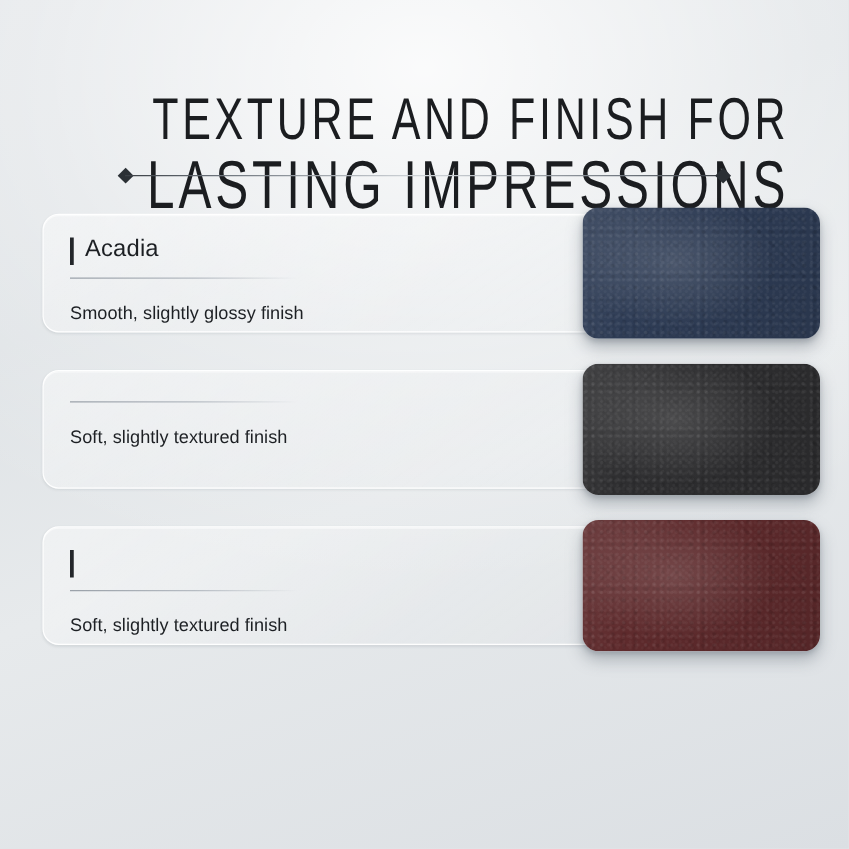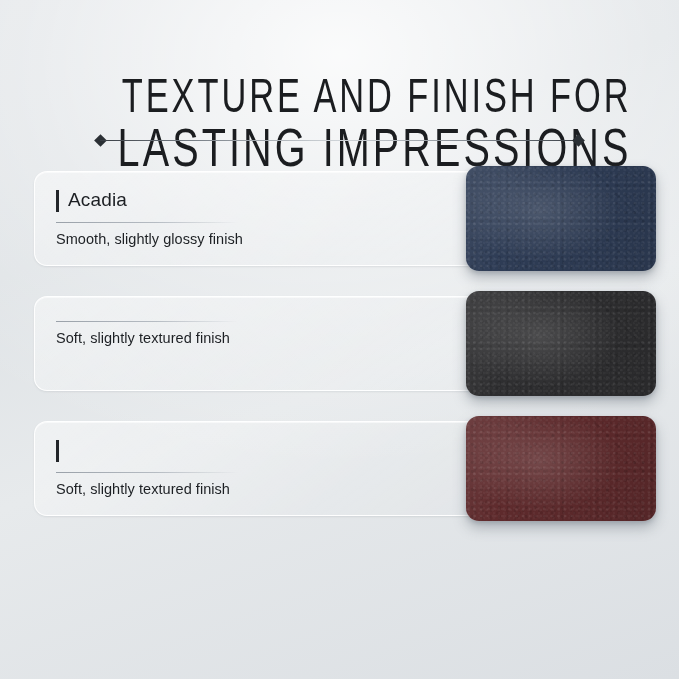--- a/index.html
+++ b/index.html
@@ -140,21 +140,21 @@
     line-height: 1;
   }
   .name-rule {
     margin-top: 6px;
     margin-left: 0px;
     width: 182px;
     height: 1px;
     background: linear-gradient(to right, #9aa1a9 0%, #b6bcc3 55%, rgba(200,205,210,0) 100%);
   }
   .desc {
-    margin-top: 8px;
+    margin-top: 20px;
     font-family: "Liberation Sans", sans-serif;
     font-size: 14.5px;
     font-weight: 400;
     color: #1d2024;
     letter-spacing: 0.05px;
     white-space: nowrap;
     line-height: 1.2;
   }
 
   

